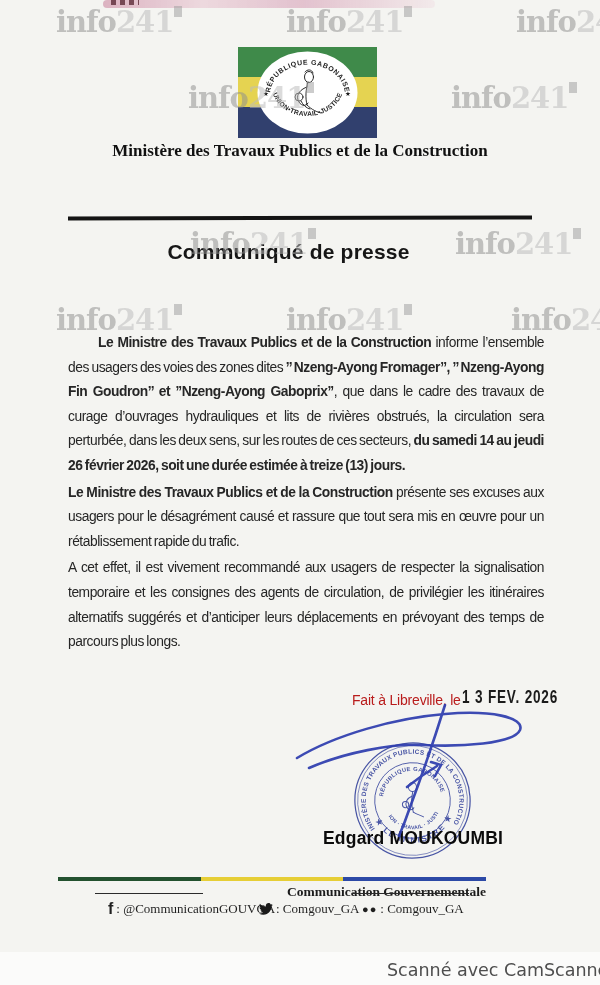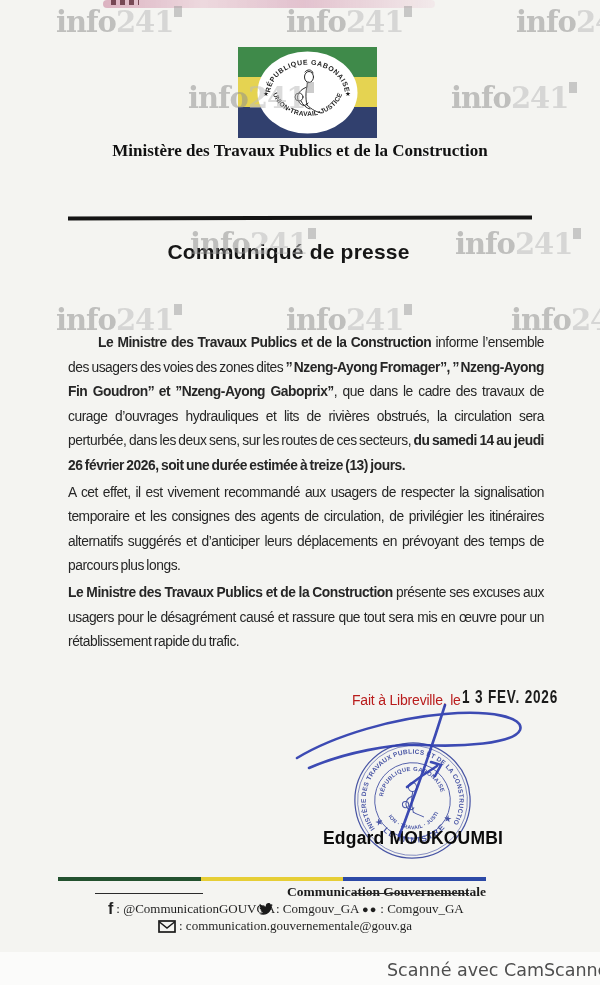--- a/index.html
+++ b/index.html
@@ -116,22 +116,22 @@
       </g>
     </svg>
   </div>
 
   <div class="abs" id="ministry">Ministère des Travaux Publics et de la Construction</div>
   <div class="abs" id="rule"></div>
   <div class="abs" id="doc-title">Communiqué de presse</div>
 
   <div class="abs" id="body-text">
     <p class="indent"><b>Le Ministre des Travaux Publics et de la Construction</b><span> informe l’ensemble des usagers des voies des zones dites </span><b>’’ Nzeng-Ayong Fromager’’, ’’ Nzeng-Ayong Fin Goudron’’ et ’’Nzeng-Ayong Gaboprix’’</b><span>, que dans le cadre des travaux de curage d’ouvrages hydrauliques et lits de rivières obstrués, la circulation sera perturbée, dans les deux sens, sur les routes de ces secteurs, </span><b>du samedi 14 au jeudi 26 février 2026, soit une durée estimée à treize (13) jours.</b></p>
+    <p><b>Le Ministre des Travaux Publics et de la Construction</b><span> présente ses excuses aux usagers pour le désagrément causé et rassure que tout sera mis en œuvre pour un rétablissement rapide du trafic.</span></p>
     <p><span>A cet effet, il est vivement recommandé aux usagers de respecter la signalisation temporaire et les consignes des agents de circulation, de privilégier les itinéraires alternatifs suggérés et d’anticiper leurs déplacements en prévoyant des temps de parcours plus longs.</span></p>
-    <p><b>Le Ministre des Travaux Publics et de la Construction</b><span> présente ses excuses aux usagers pour le désagrément causé et rassure que tout sera mis en œuvre pour un rétablissement rapide du trafic.</span></p>
   </div>
 
   <div class="abs" id="date-label">Fait à Libreville, le</div>
   <div class="abs" id="date-stamp">1 3 FEV. 2026</div>
 
   <svg class="abs" id="stamp" viewBox="0 0 150 150">
     <defs>
       <path id="st-outer" d="M 32.4,104.8 A 52,52 0 1 1 117.6,104.8"></path>
       <path id="st-outer-bot" d="M 32.4,94.9 A 47,47 0 0 0 117.6,94.9"></path>
       <path id="st-inner" d="M 51.7,98.3 A 33,33 0 1 1 98.3,98.3"></path>
@@ -190,24 +190,17 @@
   <div class="abs soc" id="soc-tw">
     <svg width="15" height="12" viewBox="0 0 16 13">
         <path fill="#1a1a1a" d="M15.5.8c-.6.4-1.2.6-1.9.8C13.1.6 12.3.1 11.4.1 9.7.1 8.3 1.5 8.3 3.2c0 .2 0 .5.1.7C5.8 3.8 3.5 2.6 2 .8 1.7 1.3 1.5 1.9 1.5 2.5c0 1.1.6 2 1.4 2.6-.5 0-1-.2-1.4-.4v0c0 1.5 1.1 2.8 2.5 3.1-.3.1-.5.1-.8.1-.2 0-.4 0-.6-.1.4 1.2 1.5 2.1 2.9 2.2-1.1.8-2.4 1.3-3.9 1.3H.9c1.4.9 3 1.4 4.8 1.4 5.7 0 8.8-4.7 8.8-8.8v-.4c.6-.4 1.1-1 1.5-1.6-.6.2-1.2.4-1.8.5.7-.4 1.2-1 1.4-1.8z"></path>
       </svg>
     <span>: Comgouv_GA</span>
   </div>
   <div class="abs soc" id="soc-fl">
     <span class="dots">●●</span>
     <span>: Comgouv_GA</span>
   </div>
-  <div class="abs soc" id="soc-email">
-    <svg width="18" height="13" viewBox="0 0 18 13">
-      <rect x="1" y="1" width="16" height="11" fill="none" stroke="#1a1a1a" stroke-width="1.7"></rect>
-      <path d="M1.5,2 L9,8 L16.5,2" fill="none" stroke="#1a1a1a" stroke-width="1.5"></path>
-    </svg>
-    <span>: communication.gouvernementale@gouv.ga</span>
-  </div>
 
   <div class="abs" id="bottom-strip"></div>
   <div class="abs" id="scan-note">Scanné avec CamScanner</div>
 
 </div>
 
 </body></html>

